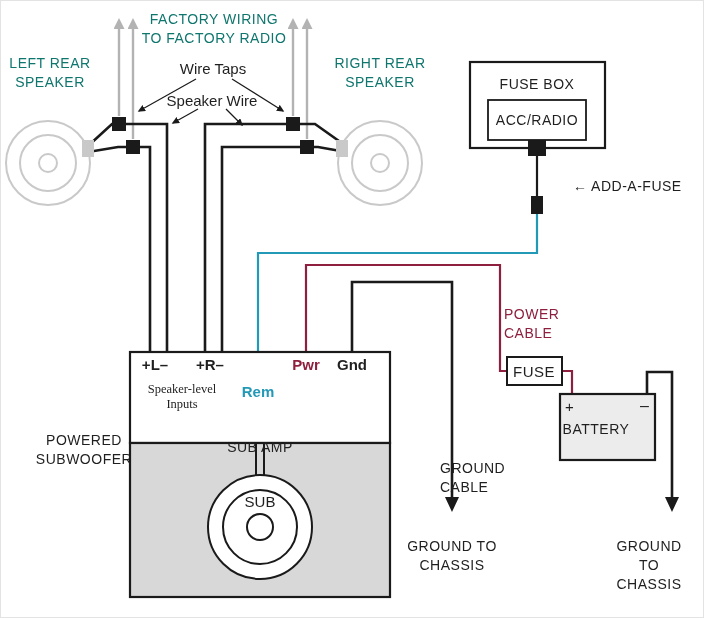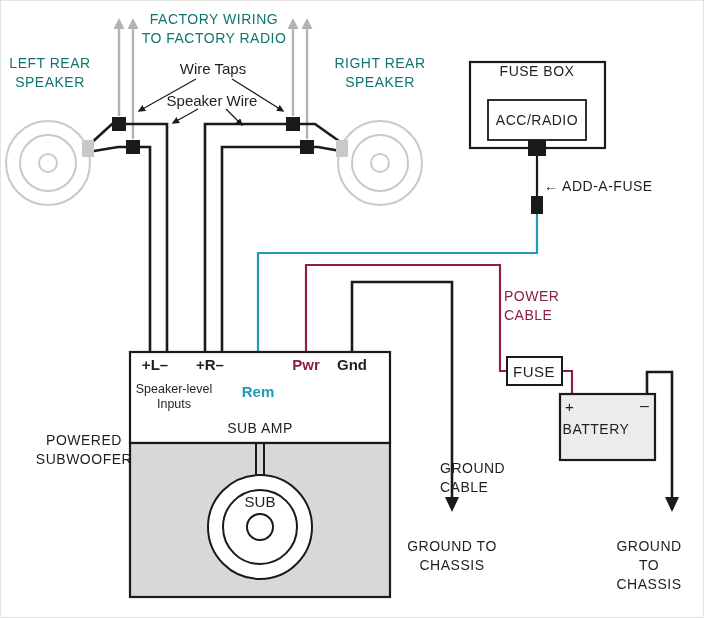--- a/index.html
+++ b/index.html
@@ -115,36 +115,36 @@
   <div class="lbl c gray ls" style="left:214px;top:10px;">FACTORY WIRING
 TO FACTORY RADIO</div>
   <div class="lbl c gray ls" style="left:50px;top:54px;">LEFT REAR
 SPEAKER</div>
   <div class="lbl c gray ls" style="left:380px;top:54px;">RIGHT REAR
 SPEAKER</div>
 
   <div class="lbl c sm" style="left:213px;top:61px;">Wire Taps</div>
   <div class="lbl c sm" style="left:212px;top:93px;">Speaker Wire</div>
 
-  <div class="lbl c ls" style="left:537px;top:62px;">FUSE BOX</div>
+  <div class="lbl c ls" style="left:537px;top:75px;">FUSE BOX</div>
   <div class="lbl c ls" style="left:537px;top:111px;">ACC/RADIO</div>
-  <div class="lbl left ls" style="left:544px;top:177px;">← ADD-A-FUSE</div>
+  <div class="lbl left ls" style="left:573px;top:177px;">← ADD-A-FUSE</div>
 
-  <div class="lbl left maroon ls" style="left:504px;top:287px;">POWER
+  <div class="lbl left maroon ls" style="left:504px;top:305px;">POWER
 CABLE</div>
 
   <div class="lbl c term" style="left:155px;top:357px;">+L–</div>
   <div class="lbl c term" style="left:210px;top:357px;">+R–</div>
   <div class="lbl c term teal" style="left:258px;top:357px;margin-top:27px;">Rem</div>
   <div class="lbl c term maroon" style="left:306px;top:357px;">Pwr</div>
   <div class="lbl c term" style="left:352px;top:357px;">Gnd</div>
 
-  <div class="lbl c xs" style="left:174px;top:382px;">Speaker-level
+  <div class="lbl c xs" style="left:182px;top:382px;font-family:Liberation Serif, serif;">Speaker-level
 Inputs</div>
-  <div class="lbl c ls" style="left:260px;top:419px;font-size:14px;">SUB AMP</div>
+  <div class="lbl c ls" style="left:260px;top:438px;font-size:14px;">SUB AMP</div>
   <div class="lbl c ls" style="left:84px;top:431px;">POWERED
 SUBWOOFER</div>
   <div class="lbl c sm" style="left:260px;top:494px;">SUB</div>
 
   <div class="lbl c sm ls" style="left:534px;top:364px;">FUSE</div>
   <div class="lbl c ls" style="left:584px;top:420px;margin-left:12px;">BATTERY</div>
   <div class="lbl" style="left:565px;top:397px;font-size:15px;">+</div>
   <div class="lbl" style="left:640px;top:396px;font-size:16px;">–</div>
 
   <div class="lbl left ls" style="left:440px;top:459px;">GROUND

